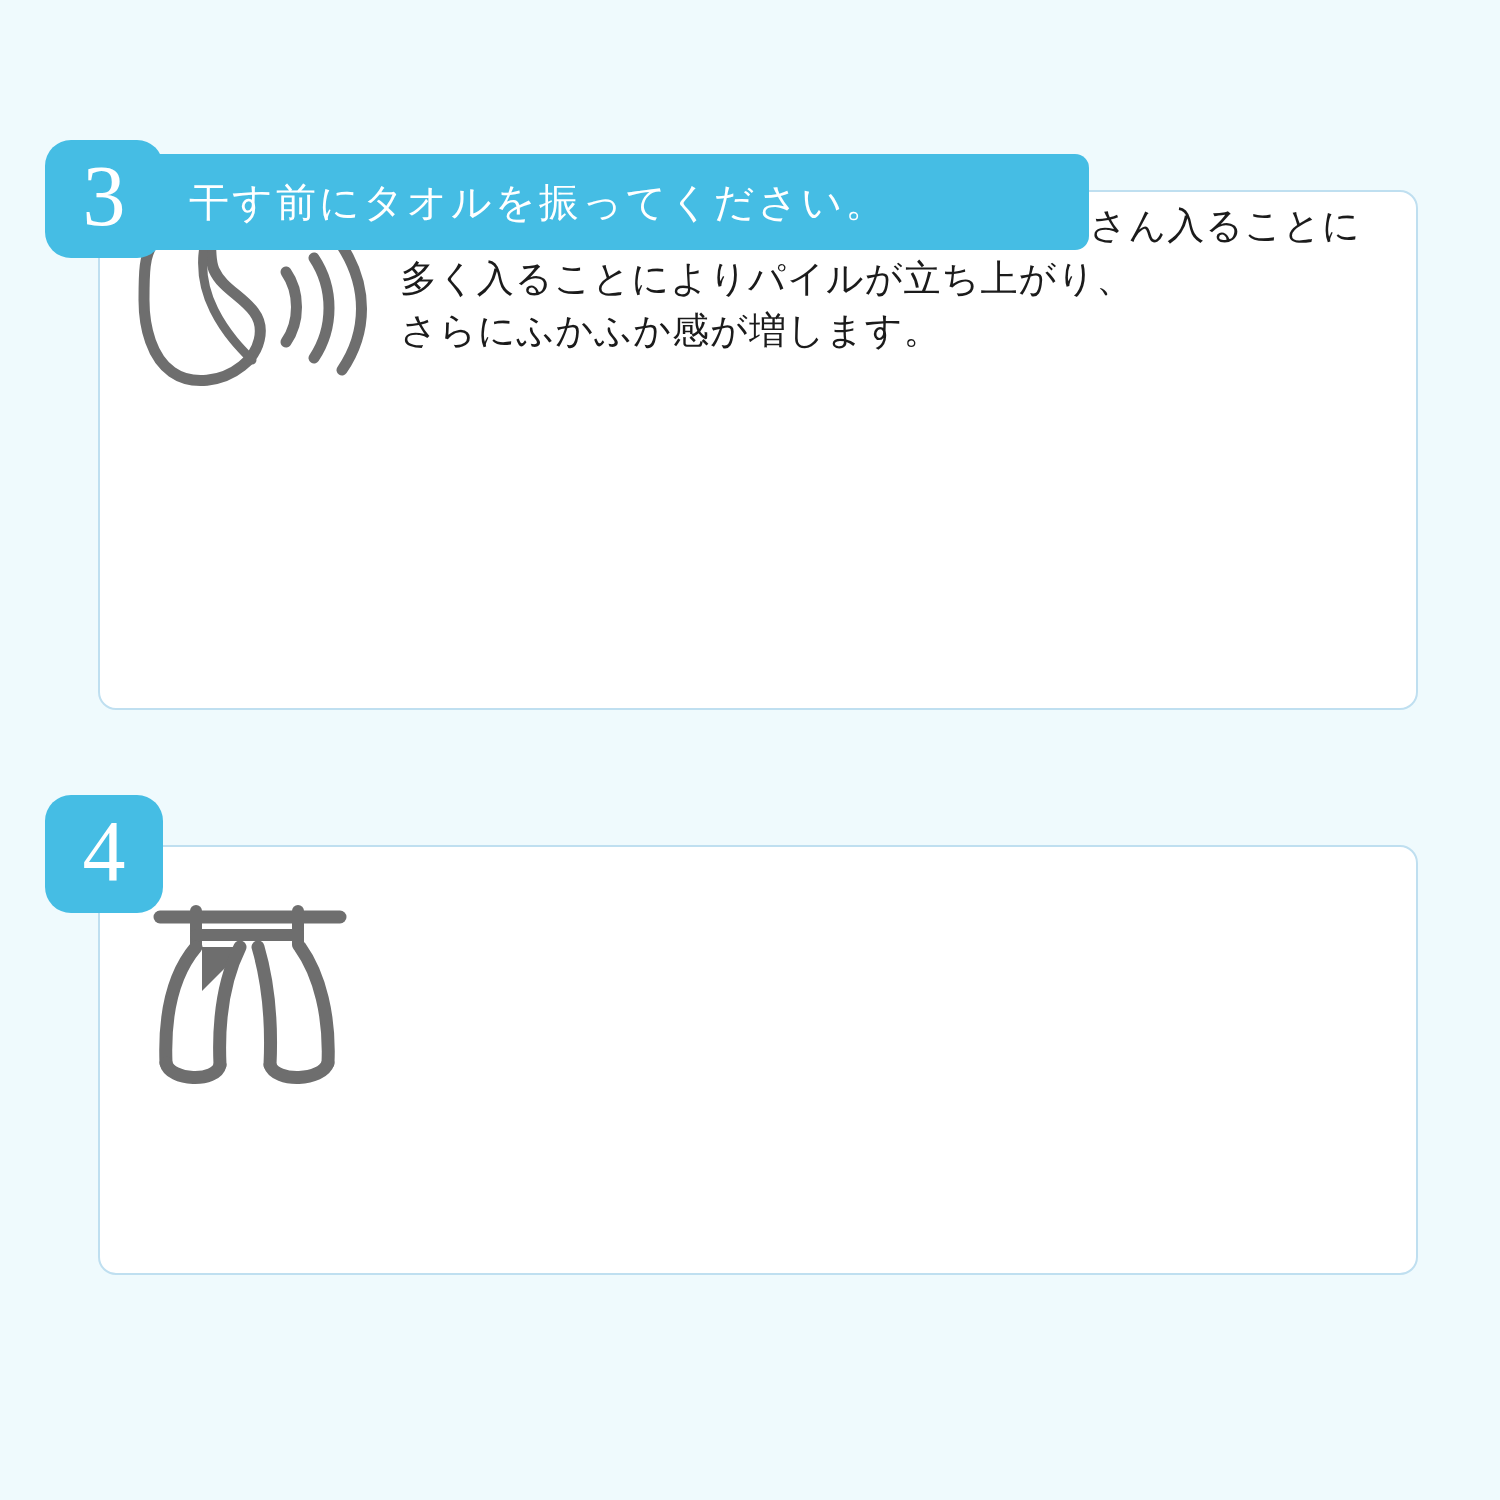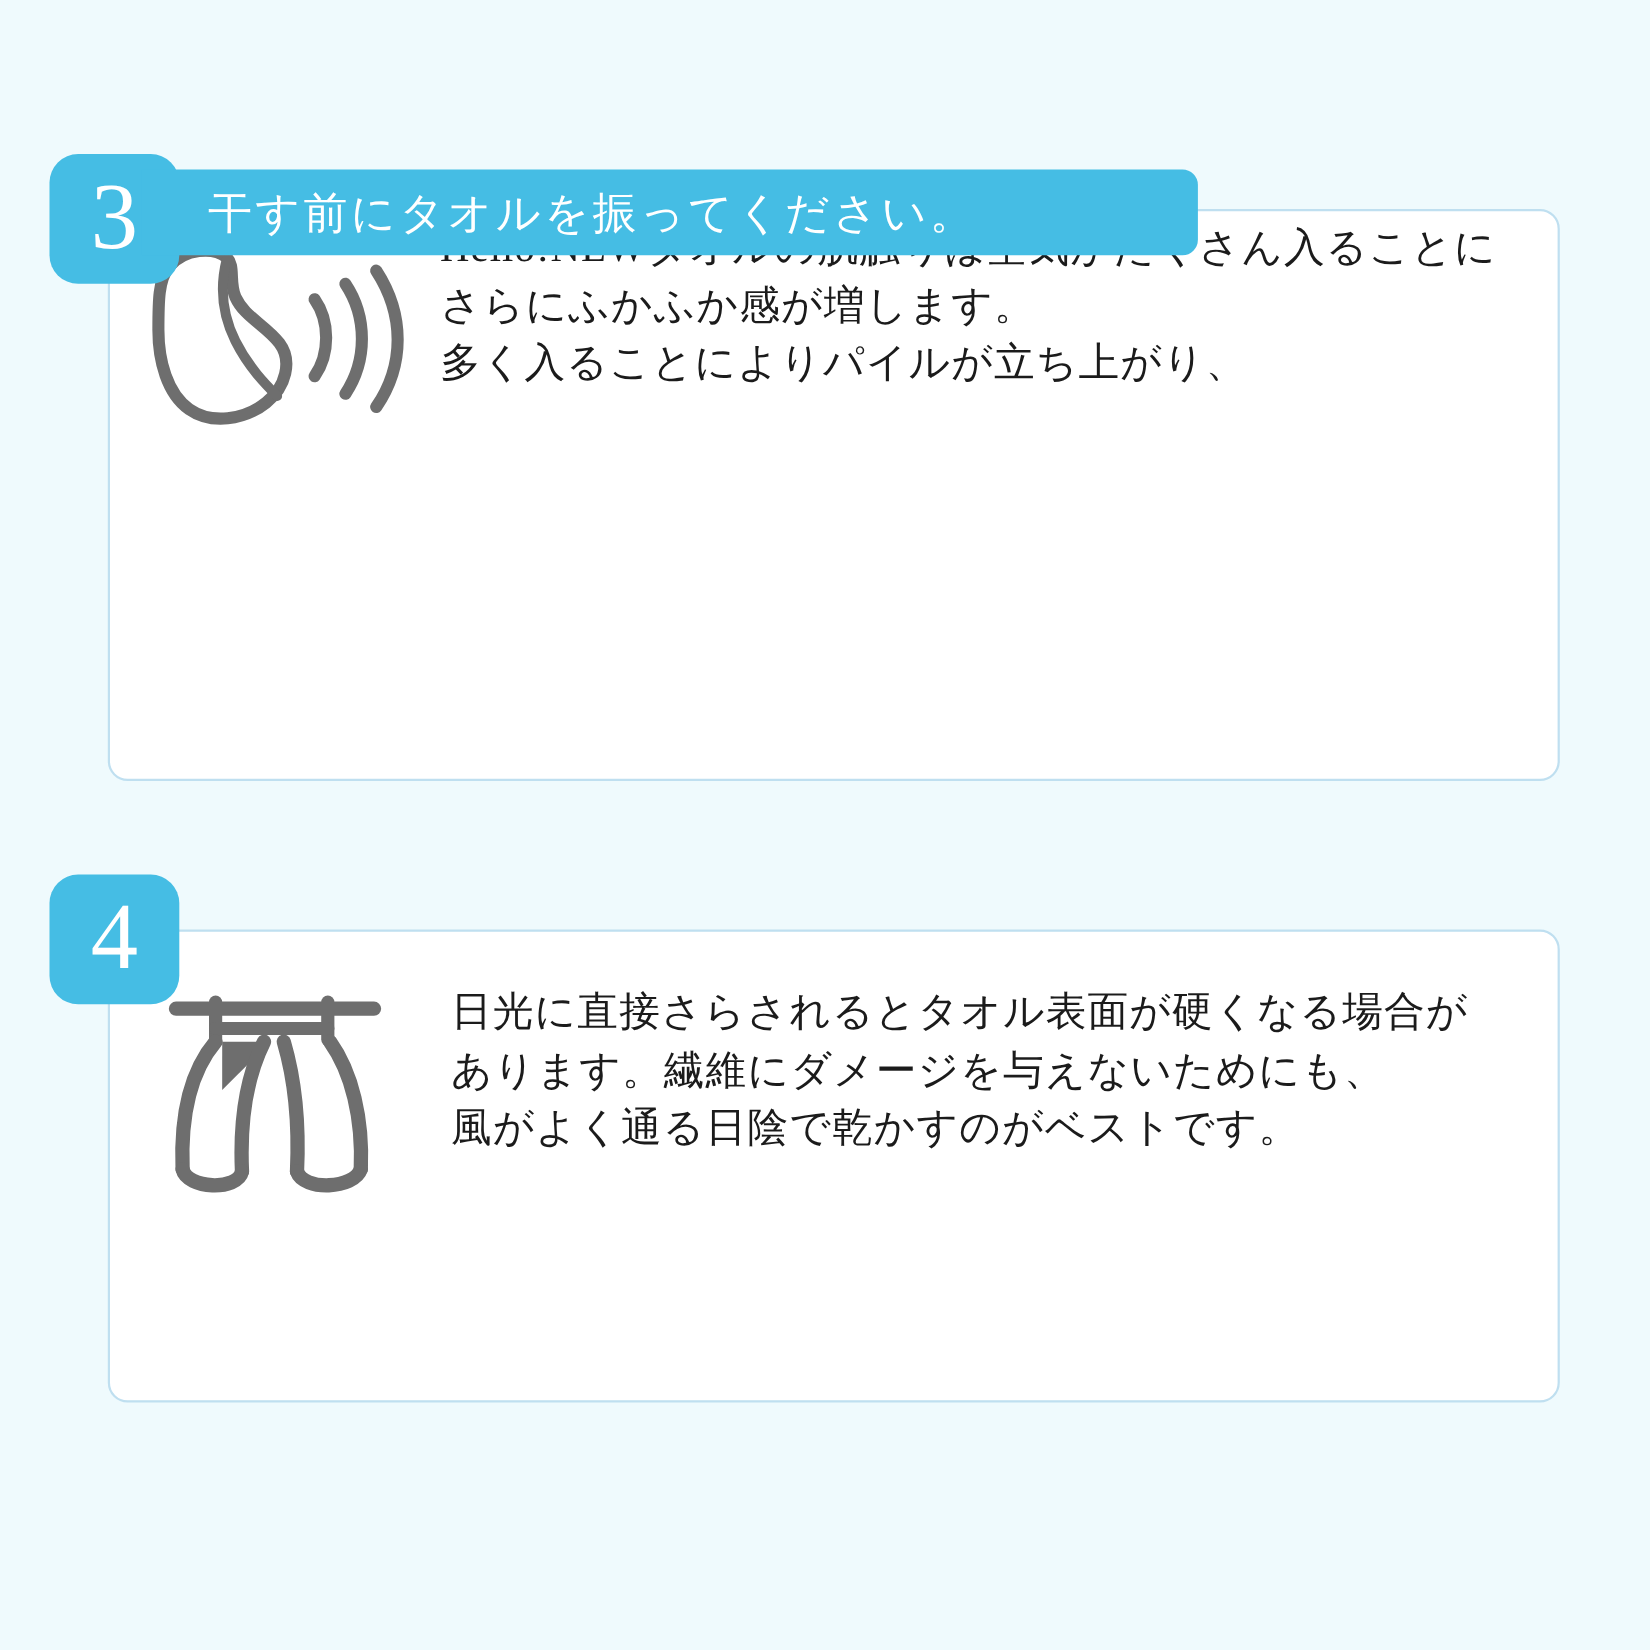--- a/index.html
+++ b/index.html
@@ -62,21 +62,21 @@
     color: #ffffff;
     font-size: 86px;
     line-height: 1;
     font-family: "Liberation Serif", serif;
     box-sizing: border-box;
     padding-bottom: 6px;
   }
   .title-bar {
     margin-left: -34px;
     margin-top: 14px;
-    height: 78px;
+    height: 96px;
     background: #45bde4;
     border-radius: 0 14px 14px 0;
     display: flex;
     align-items: center;
     padding-left: 60px;
     padding-right: 36px;
     box-sizing: border-box;
     min-width: 960px;
   }
   .title-text {
@@ -142,22 +142,22 @@
       <svg class="icon-svg" width="290" height="230" viewBox="0 0 290 230" fill="none" xmlns="http://www.w3.org/2000/svg" aria-hidden="true">
         <path d="M44 42 C 58 26, 84 24, 96 34 C 104 41, 98 56, 104 70 C 112 88, 132 96, 144 112 C 156 128, 150 152, 132 166 C 112 182, 82 186, 62 172 C 42 158, 34 128, 34 100 C 34 74, 34 54, 44 42 Z" stroke="#6e6e6e" stroke-width="11" stroke-linejoin="round" stroke-linecap="round" fill="none"></path>
         <path d="M96 36 C 90 60, 92 86, 104 110 C 116 134, 132 150, 142 160" stroke="#6e6e6e" stroke-width="9" stroke-linecap="round" fill="none"></path>
         <path d="M176 72 C 190 92, 190 122, 176 142" stroke="#6e6e6e" stroke-width="11" stroke-linecap="round" fill="none"></path>
         <path d="M204 58 C 224 88, 224 128, 204 158" stroke="#6e6e6e" stroke-width="11" stroke-linecap="round" fill="none"></path>
         <path d="M232 46 C 258 86, 258 132, 232 170" stroke="#6e6e6e" stroke-width="11" stroke-linecap="round" fill="none"></path>
       </svg>
     </div>
     <div class="text-box">
       <p>Hello!NEWタオルの肌触りは空気がたくさん入ることに</p>
+      <p>多く入ることによりパイルが立ち上がり、</p>
       <p>さらにふかふか感が増します。</p>
-      <p>多く入ることによりパイルが立ち上がり、</p>
     </div>
   </div>
 
   <div class="step step-4">
     <div class="card card-4"></div>
 
     <div class="header">
       <div class="badge">4</div>
     </div>
   </div>
@@ -171,20 +171,15 @@
         <path d="M56 40 H 158" stroke="#6e6e6e" stroke-width="12" stroke-linecap="round"></path>
         <path d="M62 52 L 106 52 L 62 96 Z" fill="#6e6e6e"></path>
         <path d="M56 52 C 34 78, 24 118, 26 168" stroke="#6e6e6e" stroke-width="13" stroke-linecap="round" fill="none"></path>
         <path d="M100 52 C 84 84, 78 126, 80 170" stroke="#6e6e6e" stroke-width="13" stroke-linecap="round" fill="none"></path>
         <path d="M26 168 C 30 186, 76 188, 80 170" stroke="#6e6e6e" stroke-width="13" stroke-linecap="round" fill="none"></path>
         <path d="M118 52 C 128 86, 132 128, 130 170" stroke="#6e6e6e" stroke-width="13" stroke-linecap="round" fill="none"></path>
         <path d="M160 52 C 180 80, 190 122, 188 168" stroke="#6e6e6e" stroke-width="13" stroke-linecap="round" fill="none"></path>
         <path d="M130 170 C 136 188, 182 186, 188 168" stroke="#6e6e6e" stroke-width="13" stroke-linecap="round" fill="none"></path>
       </svg>
     </div>
-    <div class="text-box">
-      <p>日光に直接さらされるとタオル表面が硬くなる場合が</p>
-      <p>あります。繊維にダメージを与えないためにも、</p>
-      <p>風がよく通る日陰で乾かすのがベストです。</p>
-    </div>
   </div>
 
 </div>
 
 </body></html>

